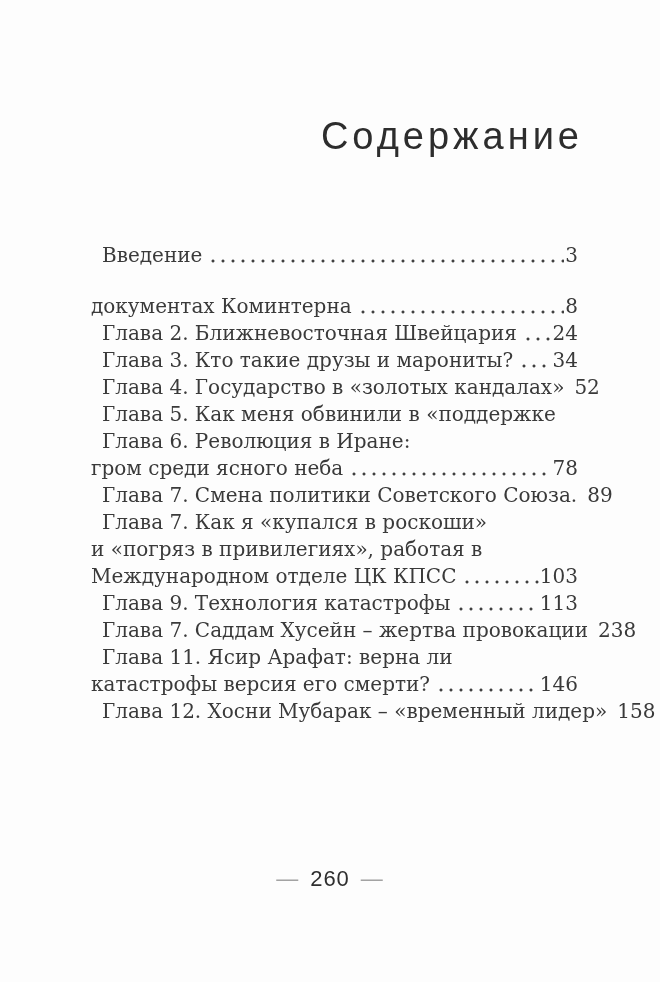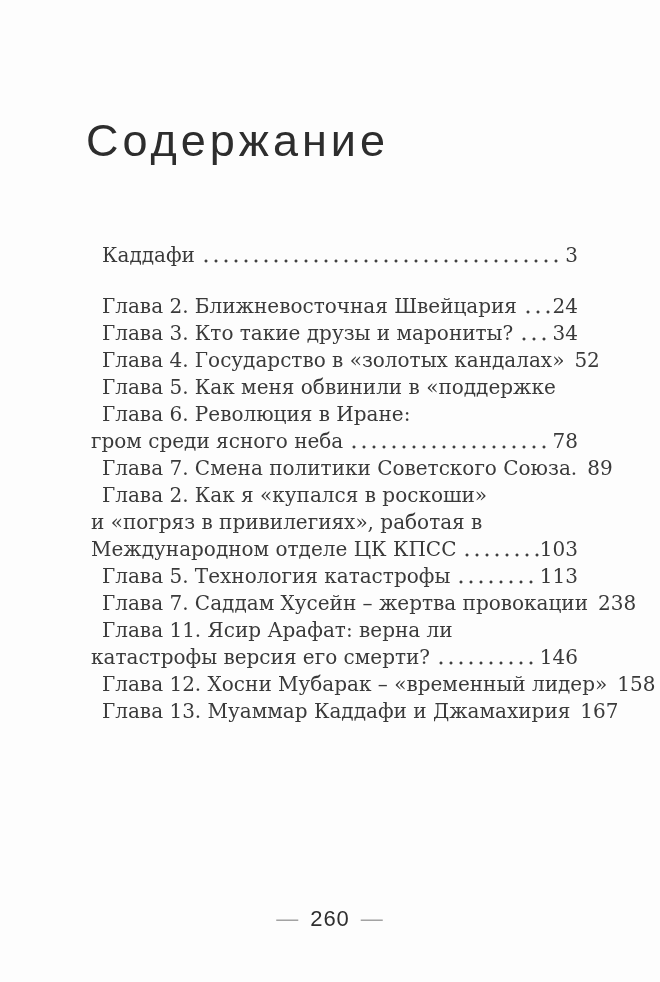--- a/index.html
+++ b/index.html
@@ -9,24 +9,24 @@
     margin:0 auto;
     background:#fdfdfd;
     color:#3a3a3a;
     font-family:"DejaVu Serif", serif;
     overflow:hidden;
   }
   .title {
     position:absolute;
     top:116px; left:86px; width:497px;
     margin:0;
-    text-align:left;
+    text-align:right;
     font-family:"Liberation Sans", sans-serif;
     font-weight:300;
-    font-size:45px;
+    font-size:38px;
     line-height:1.1;
     letter-spacing:4px;
     color:#2d2d2d;
   }
   .toc {
     position:absolute;
     left:91px; top:242px; width:487px;
     font-size:20px;
     line-height:27px;
   }
@@ -40,40 +40,41 @@
     flex:1 1 auto;
     min-width:6px;
     margin:0 1px 0 3px;
     background-image: radial-gradient(circle, #404040 1.2px, transparent 1.8px);
     background-size: 10px 4px;
     background-repeat: repeat-x;
     background-position: left 3px bottom 6px;
   }
   .footer {
     position:absolute;
-    left:0; top:906px; width:660px;
+    left:0; top:866px; width:660px;
     text-align:center;
     font-family:"Liberation Sans", sans-serif;
     font-weight:300;
     font-size:22px;
     letter-spacing:1px;
     color:#2f2f2f;
   }
   .footer .dash { color:#a3a3a3; margin:0 11px; }
 </style>
 </head>
 <body>
 
 <div class="page">
   <h1 class="title">Содержание</h1>
   <div class="toc">
       <div class="entry">
-        <div class="line first last"><span class="text">Каддафи</span><span class="dots"></span><span class="pg">3</span></div>
+        <div class="line first last"><span class="text">Введение</span><span class="dots"></span><span class="pg">3</span></div>
       </div>
       <div class="entry">
+        <div class="line last"><span class="text">документах Коминтерна</span><span class="dots"></span><span class="pg">8</span></div>
       </div>
       <div class="entry">
         <div class="line first last"><span class="text">Глава 2. Ближневосточная Швейцария</span><span class="dots"></span><span class="pg">24</span></div>
       </div>
       <div class="entry">
         <div class="line first last"><span class="text">Глава 3. Кто такие друзы и марониты?</span><span class="dots"></span><span class="pg">34</span></div>
       </div>
       <div class="entry">
         <div class="line first last"><span class="text">Глава 4. Государство в «золотых кандалах»</span><span class="dots"></span><span class="pg">52</span></div>
       </div>
@@ -81,37 +82,34 @@
         <div class="line first">Глава 5. Как меня обвинили в «поддержке</div>
       </div>
       <div class="entry">
         <div class="line first">Глава 6. Революция в Иране:</div>
         <div class="line last"><span class="text">гром среди ясного неба</span><span class="dots"></span><span class="pg">78</span></div>
       </div>
       <div class="entry">
         <div class="line first last"><span class="text">Глава 7. Смена политики Советского Союза.</span><span class="dots"></span><span class="pg">89</span></div>
       </div>
       <div class="entry">
-        <div class="line first">Глава 2. Как я «купался в роскоши»</div>
+        <div class="line first">Глава 7. Как я «купался в роскоши»</div>
         <div class="line">и «погряз в привилегиях», работая в</div>
         <div class="line last"><span class="text">Международном отделе ЦК КПСС</span><span class="dots"></span><span class="pg">103</span></div>
       </div>
       <div class="entry">
-        <div class="line first last"><span class="text">Глава 5. Технология катастрофы</span><span class="dots"></span><span class="pg">113</span></div>
+        <div class="line first last"><span class="text">Глава 9. Технология катастрофы</span><span class="dots"></span><span class="pg">113</span></div>
       </div>
       <div class="entry">
         <div class="line first last"><span class="text">Глава 7. Саддам Хусейн – жертва провокации</span><span class="dots"></span><span class="pg">238</span></div>
       </div>
       <div class="entry">
         <div class="line first">Глава 11. Ясир Арафат: верна ли</div>
         <div class="line last"><span class="text">катастрофы версия его смерти?</span><span class="dots"></span><span class="pg">146</span></div>
       </div>
       <div class="entry">
         <div class="line first last"><span class="text">Глава 12. Хосни Мубарак – «временный лидер»</span><span class="dots"></span><span class="pg">158</span></div>
       </div>
-      <div class="entry">
-        <div class="line first last"><span class="text">Глава 13. Муаммар Каддафи и Джамахирия</span><span class="dots"></span><span class="pg">167</span></div>
-      </div>
     </div>
   <div class="footer">
     <span class="dash">—</span><span class="pagenum">260</span><span class="dash">—</span>
   </div>
 </div>
 
 </body></html>

